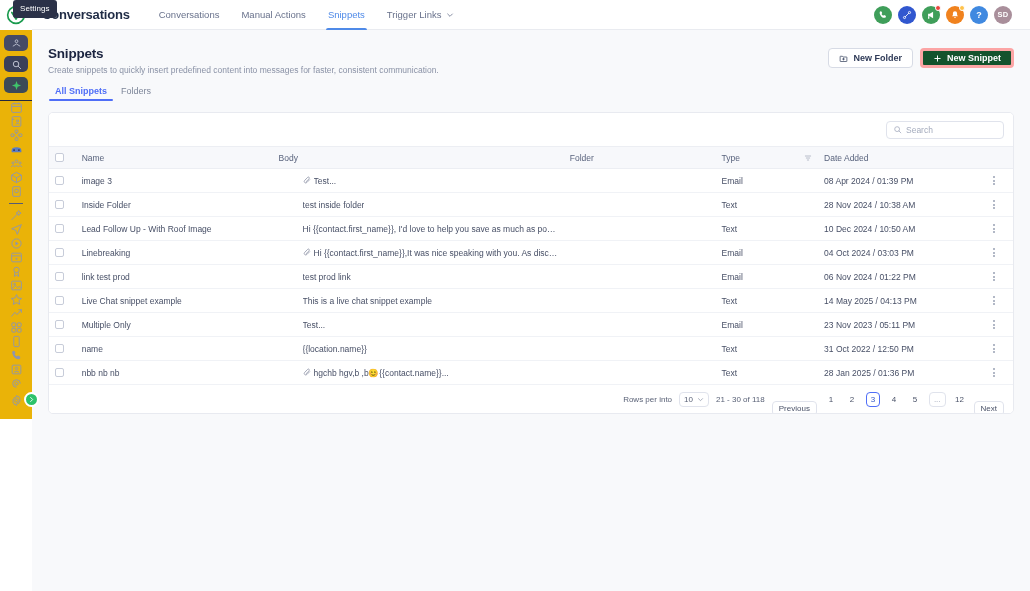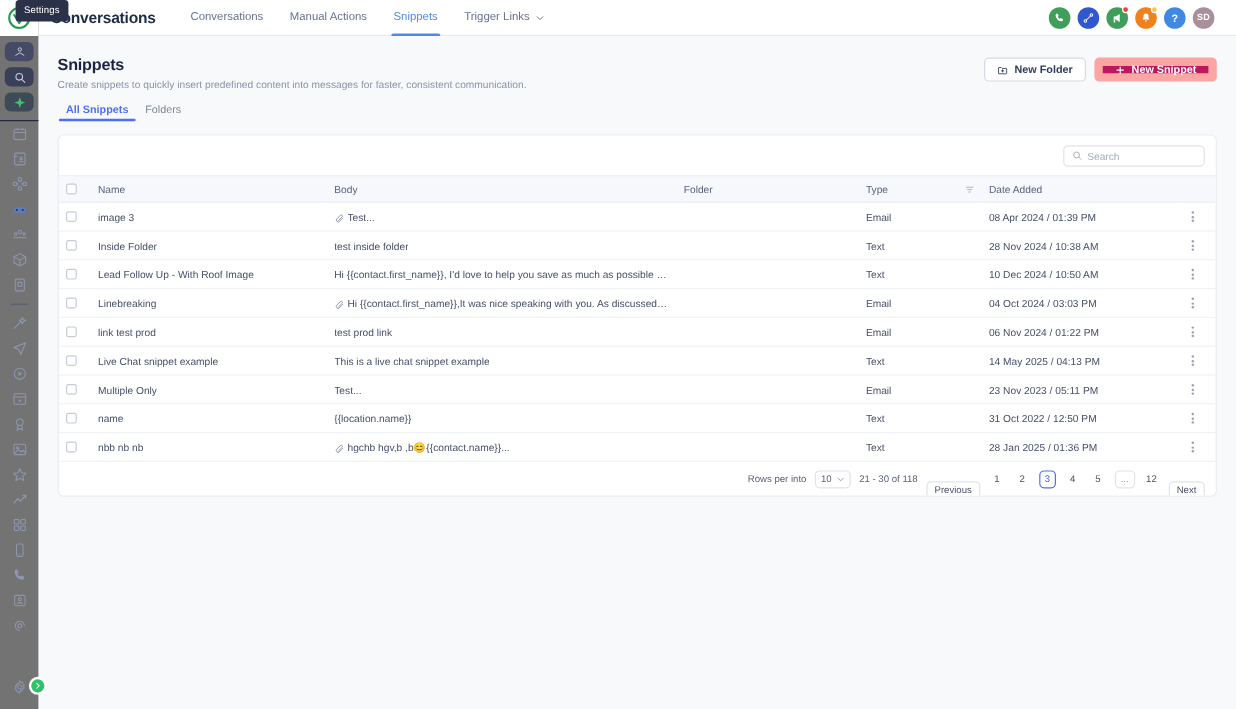--- a/index.html
+++ b/index.html
@@ -7,22 +7,22 @@
     width: 1030px; height: 591px;
     overflow: hidden;
     background: #ffffff;
     font-family: "Liberation Sans", sans-serif;
     -webkit-font-smoothing: antialiased;
   }
   #app { position: relative; width: 1030px; height: 591px; display: flex; }
 
   
   .sidebar {
-    width: 32px; height: 591px;
-    background: #737373;
+    width: 32px; height: 419px;
+    background: #eab308;
     display: flex; flex-direction: column; align-items: center;
     flex: 0 0 32px;
     position: relative;
     z-index: 5;
   }
   .logo-wrap {
     width: 32px; height: 30px;
     background: #ffffff;
     display: flex; align-items: center; justify-content: center;
     flex: 0 0 30px;
@@ -125,21 +125,21 @@
   .page-head-row { display:flex; align-items:flex-start; }
   .page-title { font-size: 13.5px; font-weight: bold; color: #1b2440; letter-spacing: -.2px; }
   .page-sub { font-size: 8.5px; color: #8a92a6; margin-top: 4px; }
   .head-actions { margin-left: auto; display: flex; gap: 7px; padding-top: 2px; }
   .btn {
     display:flex; align-items:center; gap:5px;
     font-size: 9px; font-weight: bold; border-radius: 4px;
     padding: 0 10px; height: 20px; cursor: pointer; white-space: nowrap;
   }
   .btn-outline { background:#fff; border: 1px solid #d7dbe5; color: #2f3b58; }
-  .btn-primary { background:#be185d; color:#fff; border: 7px solid #fca5a5; }
+  .btn-primary { background:#14532d; color:#fff; border: 3px solid #fca5a5; }
   .btn svg { width: 9px; height: 9px; }
 
   
   .subtabs { display:flex; gap: 0; margin-top: 11px; border-bottom: 1px solid transparent; }
   .stab {
     font-size: 9px; color: #7d8699; padding: 0 7px 5px 7px;
     cursor: pointer; position: relative;
   }
   .stab.active { color: #4f6ef7; font-weight: bold; }
   .stab.active:after {
@@ -201,21 +201,21 @@
   .th-flex { display:flex; align-items:center; }
   .filter-ico { margin-left: auto; color:#9aa1b4; display:flex; }
   .filter-ico svg { width: 8px; height: 8px; }
   .kebab {
     display:flex; flex-direction:column; gap:1.5px; align-items:center;
     cursor:pointer; width:12px;
   }
   .kebab i { width: 2px; height: 2px; border-radius:50%; background:#98a0b3; display:block; }
   .clip { display:inline-flex; vertical-align:-1px; margin-right:3px; color:#7b8298; }
   .clip svg { width: 8px; height: 8px; }
-  .body-cell { display:flex; align-items:flex-end; overflow:hidden; }
+  .body-cell { display:flex; align-items:flex-start; overflow:hidden;margin-left:24px; }
   .body-txt { overflow:hidden; white-space:nowrap; text-overflow:ellipsis; }
 
   
   .pager {
     display:flex; align-items:center; justify-content:flex-end;
     gap: 7px; height: 28px; padding: 0 9px; font-size: 8px; color:#5a6277;
     background:#fff;
   }
   .rpp {
     display:flex; align-items:center; gap:4px;

